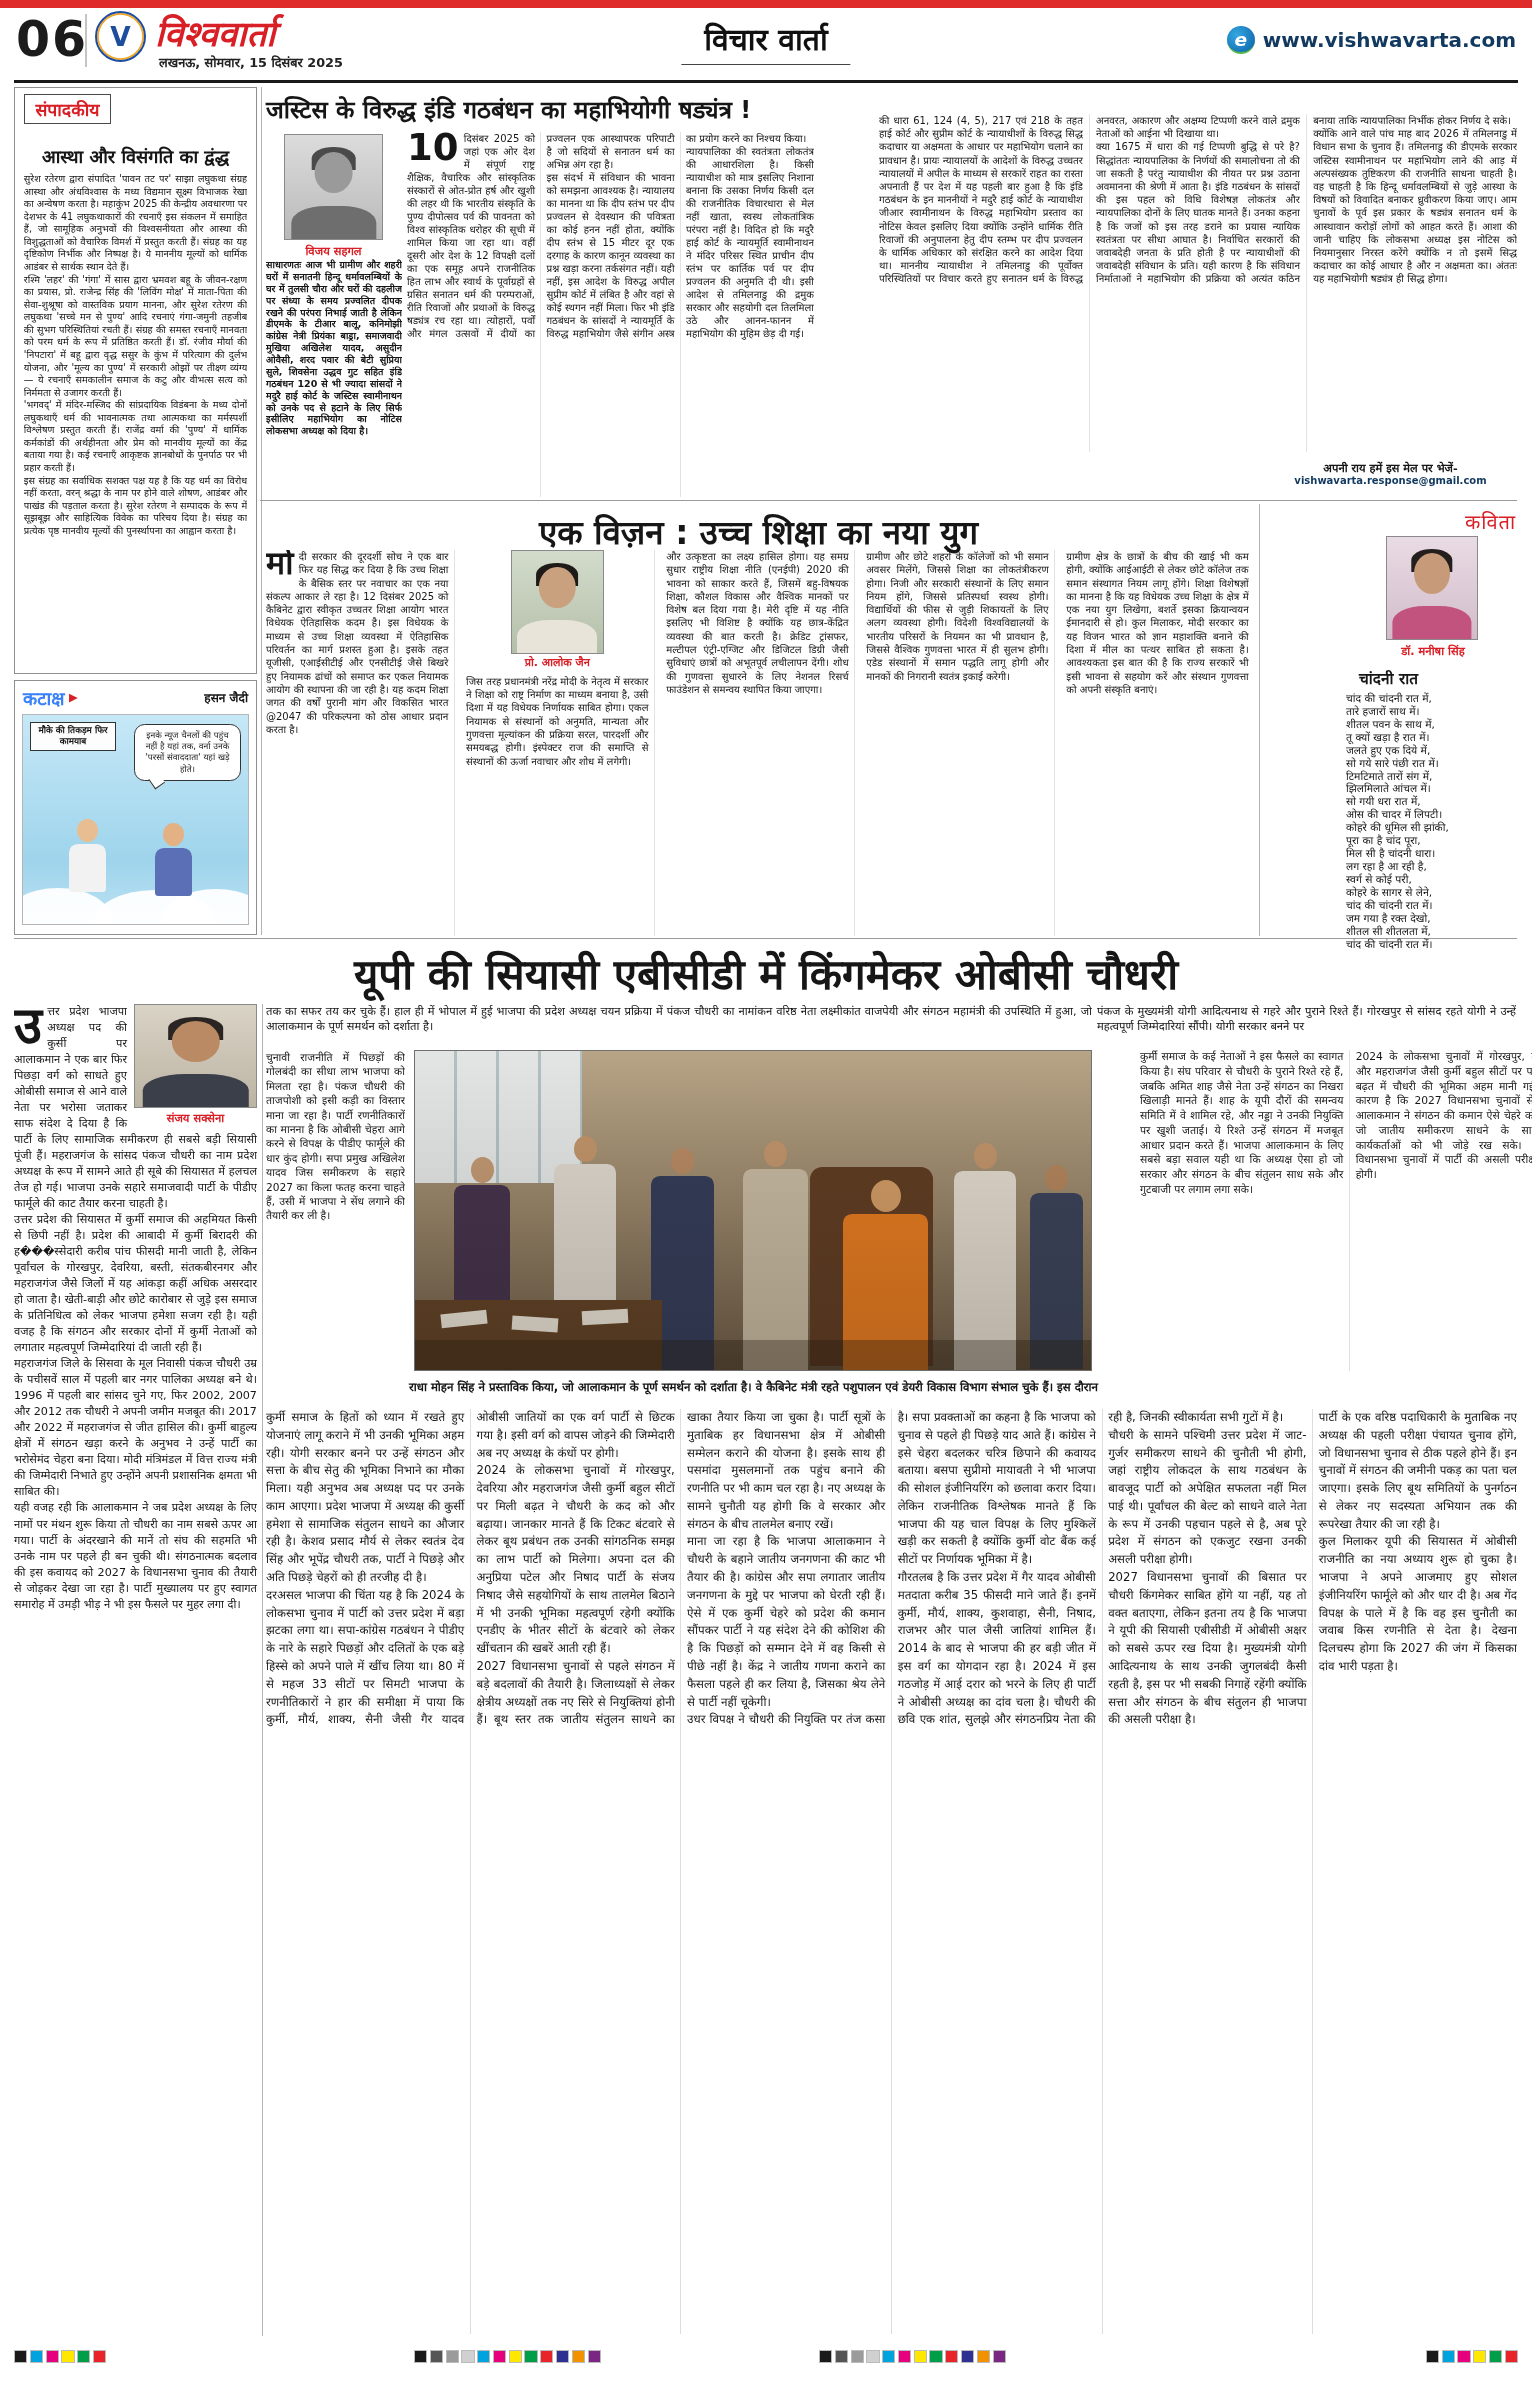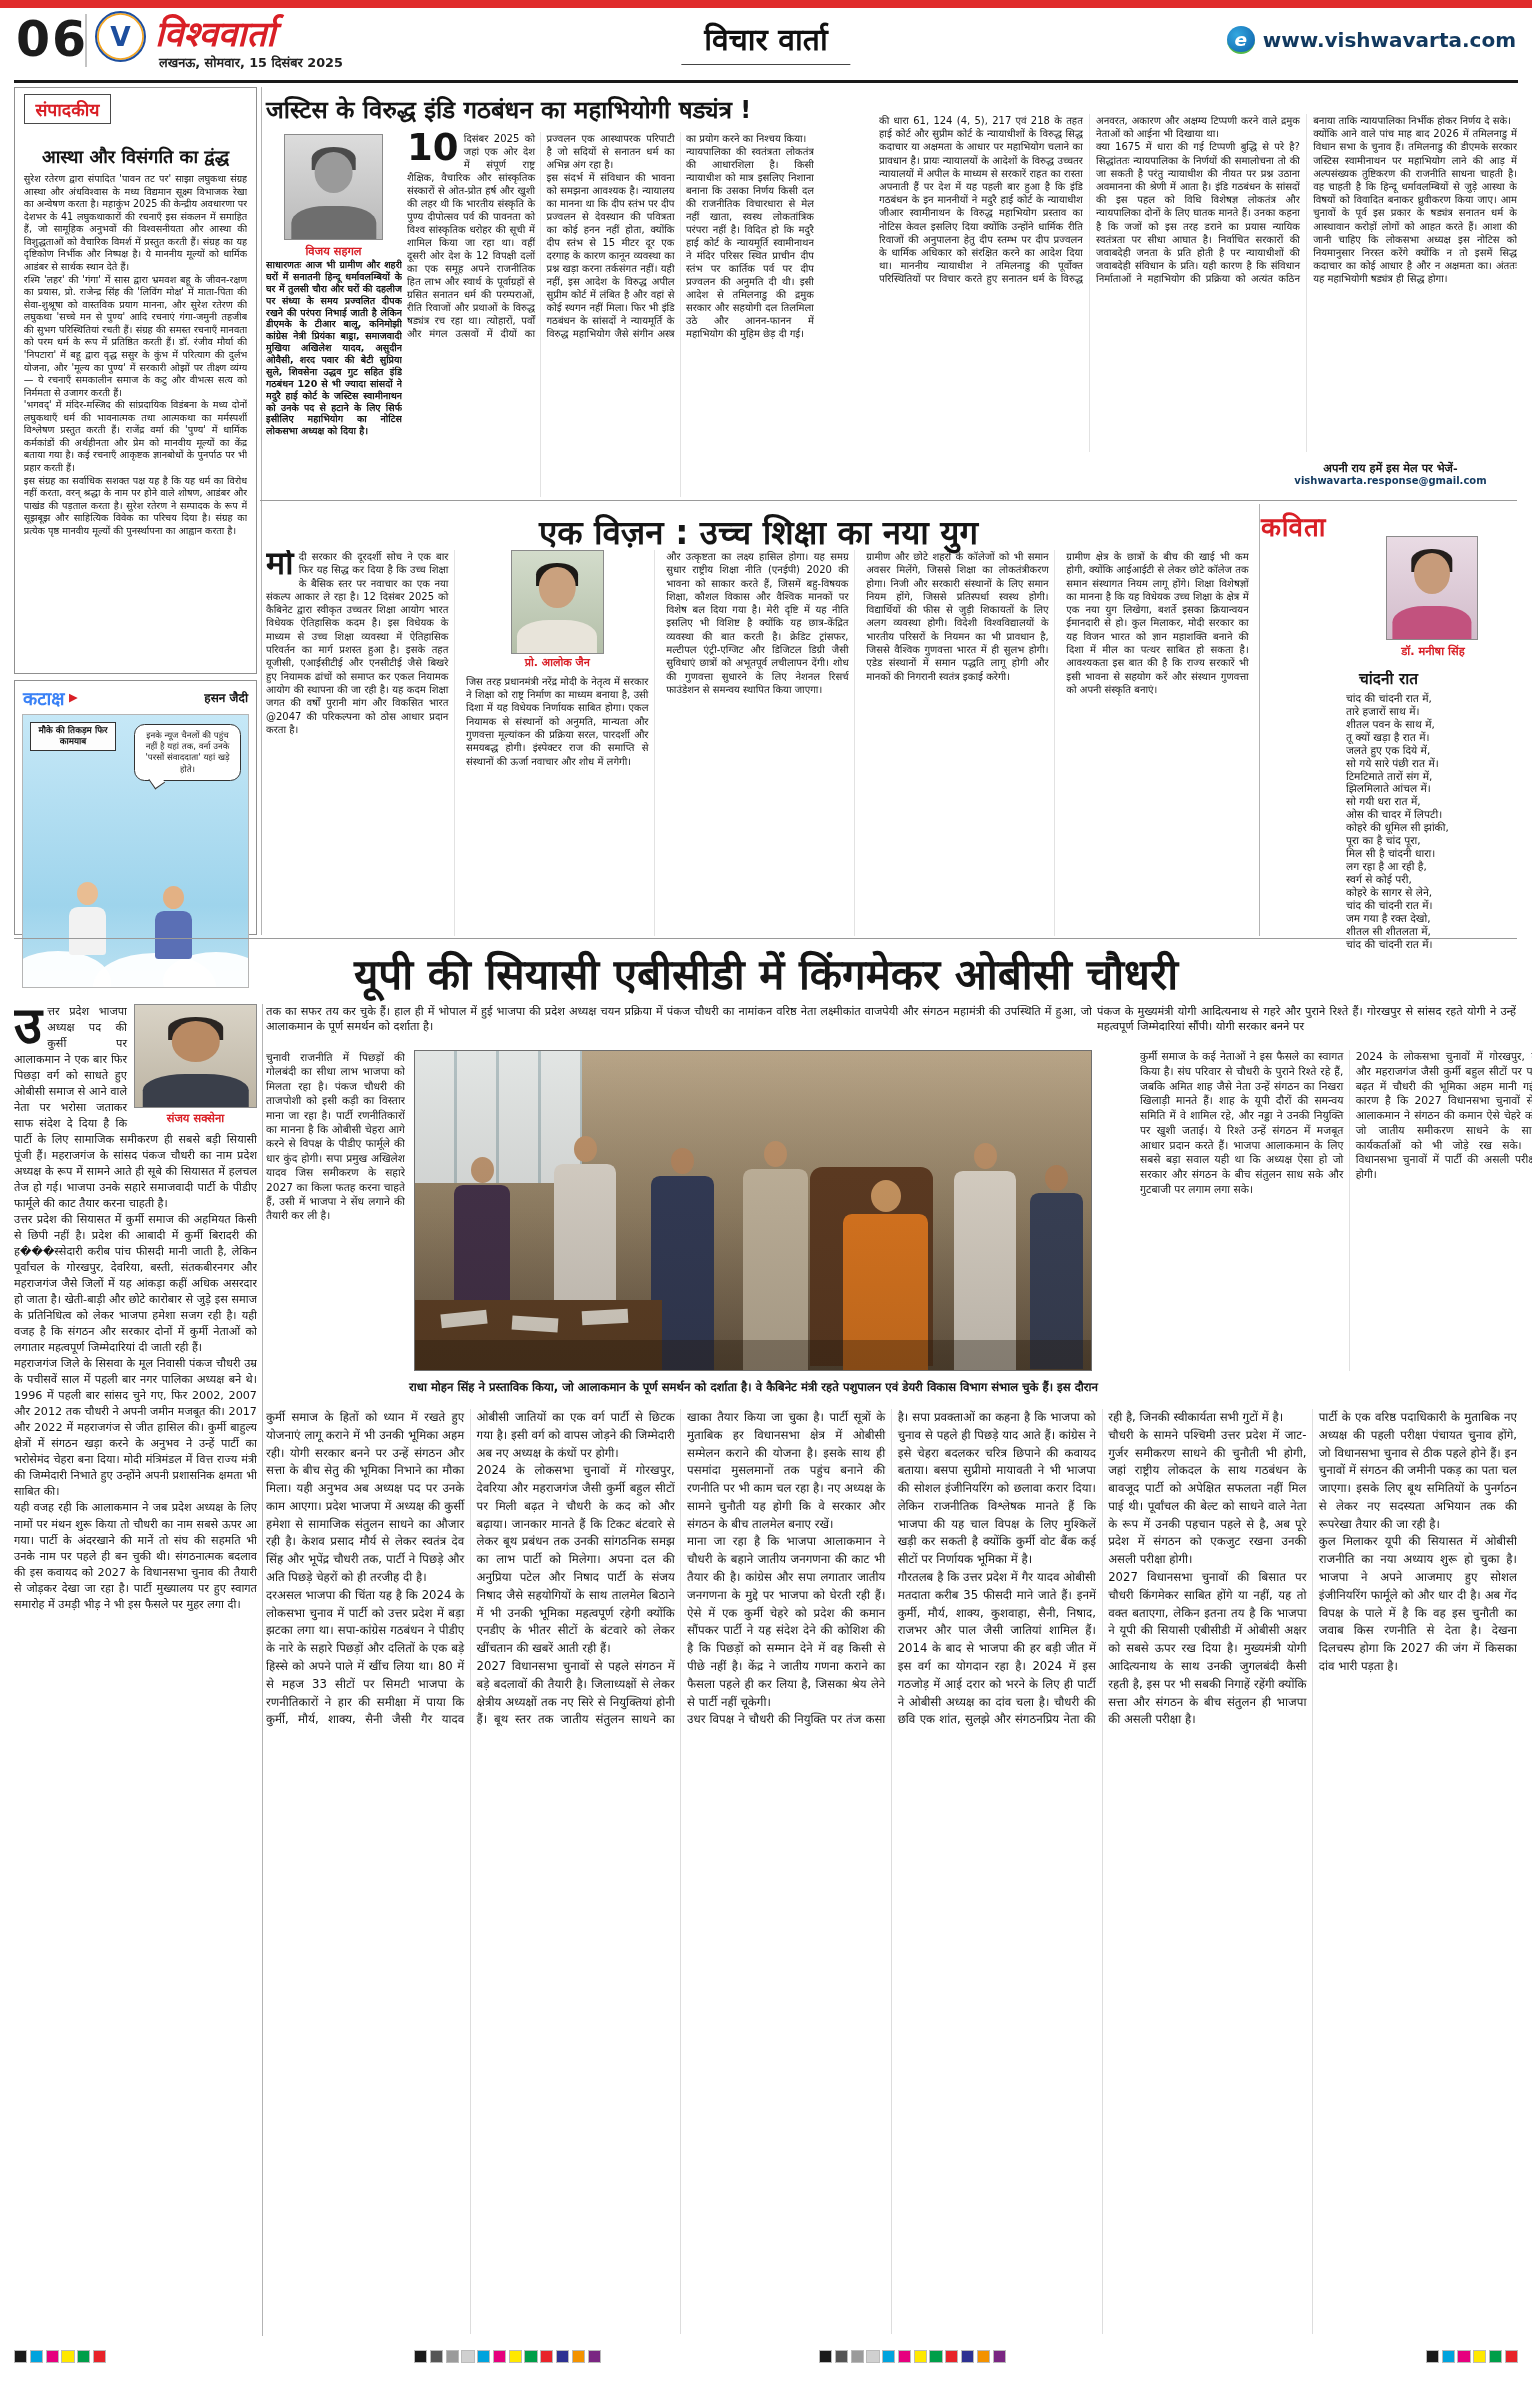--- a/index.html
+++ b/index.html
@@ -34,21 +34,21 @@
   #ed-label { display:inline-block; border:1.8px solid #4a4a4a; color:#d91f26; font-size:17.6px; font-weight:800; padding:1.8px 10.6px; margin-bottom:20px; }
   #ed-title { text-align:center; font-size:18px; font-weight:800; margin-bottom:5.3px; }
   #ed-body { font-size:9.6px; line-height:1.31; height:498px; overflow:hidden; }
 
   
   #ct-box { position:absolute; left:14px; top:680px; width:243px; height:255px; border:0.9px solid #8f8f8f; }
   #ct-head { display:flex; align-items:center; padding:3.5px 8px 1.8px; }
   #ct-label { color:#3b82f6; font-size:18.5px; font-weight:700; }
   #ct-arrow { color:#d91f26; font-size:11.4px; margin-left:4.4px; }
   #ct-author { margin-left:auto; font-size:12px; font-weight:700; }
-  #ct-scene { position:relative; margin:2.6px 7px 7px; height:274px; background:linear-gradient(180deg,#c6e8f7 0%,#9ed4ec 70%,#bde2f2 100%); border:0.9px solid #b5b5b5; overflow:hidden; }
+  #ct-scene { position:relative; margin:2.6px 7px 7px; height:211px; background:linear-gradient(180deg,#c6e8f7 0%,#9ed4ec 70%,#bde2f2 100%); border:0.9px solid #b5b5b5; overflow:hidden; }
   #ct-sign { position:absolute; left:7px; top:7px; width:86px; background:#fdfdfd; border:0.9px solid #333; font-size:8.8px; font-weight:700; line-height:1.25; text-align:center; padding:2.6px 3.5px; }
   #ct-bubble { position:absolute; right:7px; top:8.8px; width:107px; background:#fff; border:1.3px solid #333; border-radius:10.6px; font-size:8.6px; line-height:1.3; text-align:center; padding:5.3px; }
   #ct-bubble::after { content:""; position:absolute; left:16px; bottom:-6.2px; width:10.6px; height:10.6px; background:#fff; border-right:1.3px solid #333; border-bottom:1.3px solid #333; transform:rotate(55deg); }
   .cloud { position:absolute; background:#fff; border-radius:50%; opacity:.95; }
   .ctfig { position:absolute; display:flex; flex-direction:column; align-items:center; gap:1.8px; }
   .ct-head-sh { width:21px; height:23px; border-radius:50%; }
   .ct-torso { border-radius:8.8px 8.8px 3.5px 3.5px; }
 
   
   .vrule { position:absolute; width:0.9px; background:#b3b3b3; }
@@ -80,21 +80,21 @@
   #edu-headline { position:absolute; left:260px; top:509px; width:997px; text-align:center; font-size:33px; font-weight:800; }
   #edu-cols { position:absolute; left:266px; top:550px; width:988px; height:386px; display:flex; gap:11.4px; }
   .edu-col { flex:1; font-size:10px; line-height:1.33; text-align:justify; overflow:hidden; border-right:0.9px solid #e2e2e2; padding-right:5.3px; }
   .edu-col:last-child { border-right:none; }
   #edu-cols .dropcap { font-size:32px; }
   #edu-photo { width:93px; height:104px; margin:0 auto 1.8px; }
   #edu-author { text-align:center; font-size:11px; font-weight:700; color:#d91f26; margin-bottom:4.4px; }
 
   
   #poem-box { position:absolute; left:1261px; top:504px; width:255px; height:432px; }
-  #poem-label { text-align:left; font-size:26px; font-weight:700; color:#d91f26; margin-top:3.5px; letter-spacing:0.9px; }
+  #poem-label { text-align:right; font-size:20px; font-weight:400; color:#d91f26; margin-top:3.5px; letter-spacing:0.9px; }
   #poem-photo { position:absolute; left:125px; top:32px; width:92px; height:104px; }
   #poem-author { position:absolute; left:97px; top:139px; width:150px; text-align:center; font-size:11.4px; font-weight:700; color:#d91f26; }
   #poem-title { position:absolute; left:0; top:164px; width:100%; text-align:center; font-size:15.4px; font-weight:800; }
   #poem-lines { position:absolute; left:85px; top:188px; width:167px; font-size:10.6px; line-height:1.22; font-weight:500; }
 
   
   #bt-headline { position:absolute; left:0; top:944px; width:1532px; text-align:center; font-size:42px; font-weight:800; }
   #bt-strip-left { position:absolute; left:266px; top:1004px; width:826px; height:37px; font-size:11.3px; line-height:1.35; overflow:hidden; }
   #bt-strip-right { position:absolute; left:1097px; top:1004px; width:419px; height:37px; font-size:11.3px; line-height:1.35; overflow:hidden; }
   #bt-left { position:absolute; left:14px; top:1004px; width:243px; height:1332px; font-size:11.2px; line-height:1.43; overflow:hidden; }

